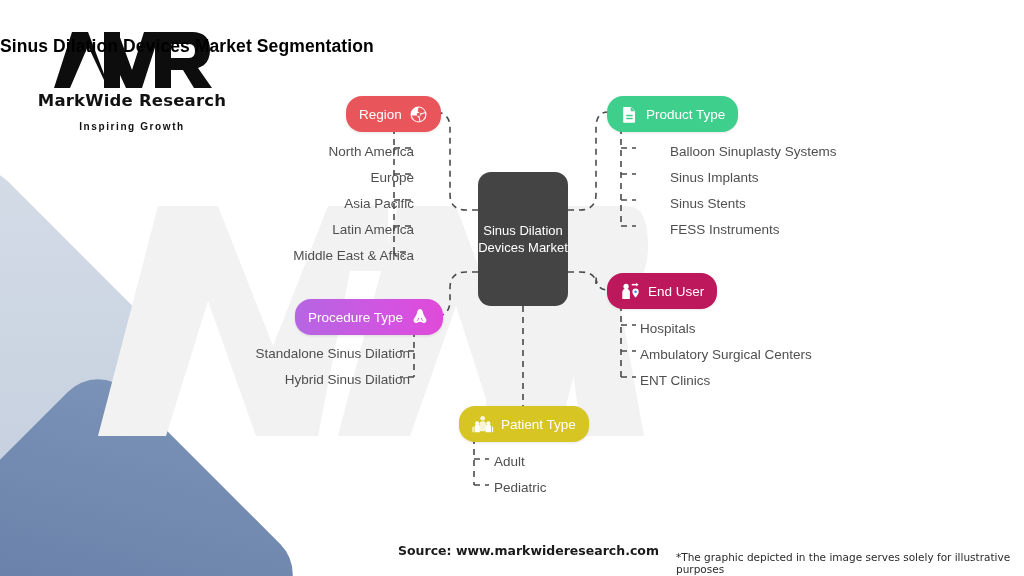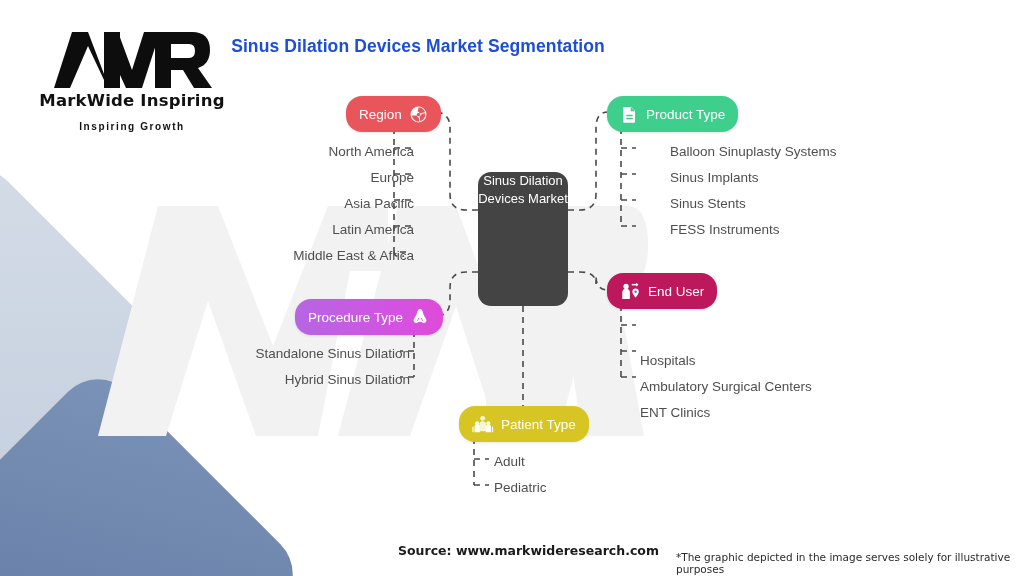--- a/index.html
+++ b/index.html
@@ -58,36 +58,35 @@
   }
   .logo-tag {
     font-size: 10px; font-weight: 700; color: #111;
     letter-spacing: 1.6px; margin-top: 11px;
     font-family: Liberation Sans, sans-serif;
   }
 
   
   .chart-title {
     position: absolute; left: 0; top: 36px; width: 836px;
-    text-align: center;
-    font-size: 17.5px; font-weight: 700; color: #1d4ed8;
+    font-size: 17.5px; font-weight: 700; color: #000000;
     letter-spacing: .1px;
   }
 
   
   .connectors { position: absolute; inset: 0; }
 
   
   .center-node {
     position: absolute;
     left: 478px; top: 172px;
     width: 90px; height: 134px;
     background: #444444;
     border-radius: 13px;
-    display: flex; justify-content: center;
+    display: flex; align-items: center; justify-content: center;
     text-align: center;
     color: #ffffff;
     font-size: 13px; line-height: 17.5px;
     font-weight: 400;
   }
 
   
   .badge {
     position: absolute;
     height: 36px;
@@ -118,21 +117,21 @@
   .leaf {
     font-size: 13.5px;
     color: #4f4f4f;
     line-height: 26px;
     white-space: nowrap;
   }
   .leaf-list.right-align { text-align: right; }
 
   #list-region    { left: 150px; top: 139px; width: 264px; }
   #list-product   { left: 640px; top: 139px; width: 300px; margin-left: 30px; }
-  #list-enduser   { left: 640px; top: 316px; width: 300px; margin-top: 32px; }
+  #list-enduser   { left: 640px; top: 316px; width: 300px; }
   #list-patient   { left: 494px; top: 449px; width: 220px; }
   #list-procedure { left: 130px; top: 341px; width: 280px; }
 
   
   .source {
     position: absolute; left: 398px; top: 543px;
     font-size: 12.5px; font-weight: 700; color: #1a1a1a;
     font-family: "DejaVu Sans", sans-serif;
   }
   .disclaimer {
@@ -159,21 +158,21 @@
   </div>
 
   <div class="logo">
     <svg class="logo-mark" width="160" height="60" viewBox="0 0 160 60">
       <g fill="#0d0d0d">
         <path d="M2 58 L20 2 L36 2 L52 44 L52 2 L68 2 L68 58 L52 58 L52 50 L36 16 L18 58 Z"></path>
         <path d="M52 2 L66 2 L80 40 L92 2 L108 2 L90 58 L74 58 L52 10 Z"></path>
         <path d="M103 2 L140 2 Q158 2 158 20 Q158 34 146 38 L160 58 L142 58 L131 40 L119 40 L119 58 L103 58 Z M119 14 L119 28 L137 28 Q143 28 143 21 Q143 14 137 14 Z"></path>
       </g>
     </svg>
-    <div class="logo-name">MarkWide Inspiring</div>
+    <div class="logo-name">MarkWide Research</div>
     <div class="logo-tag">Inspiring Growth</div>
   </div>
 
   <div class="chart-title">Sinus Dilation Devices Market Segmentation</div>
 
   <svg class="connectors" viewBox="0 0 1024 576">
     <g fill="none" stroke="#4a4a4a" stroke-width="1.6" stroke-dasharray="6 5" stroke-linecap="butt">
 
       <path d="M478 210 L466 210 Q450 210 450 194 L450 128 Q450 112 434 112 L438 112"></path>
 

